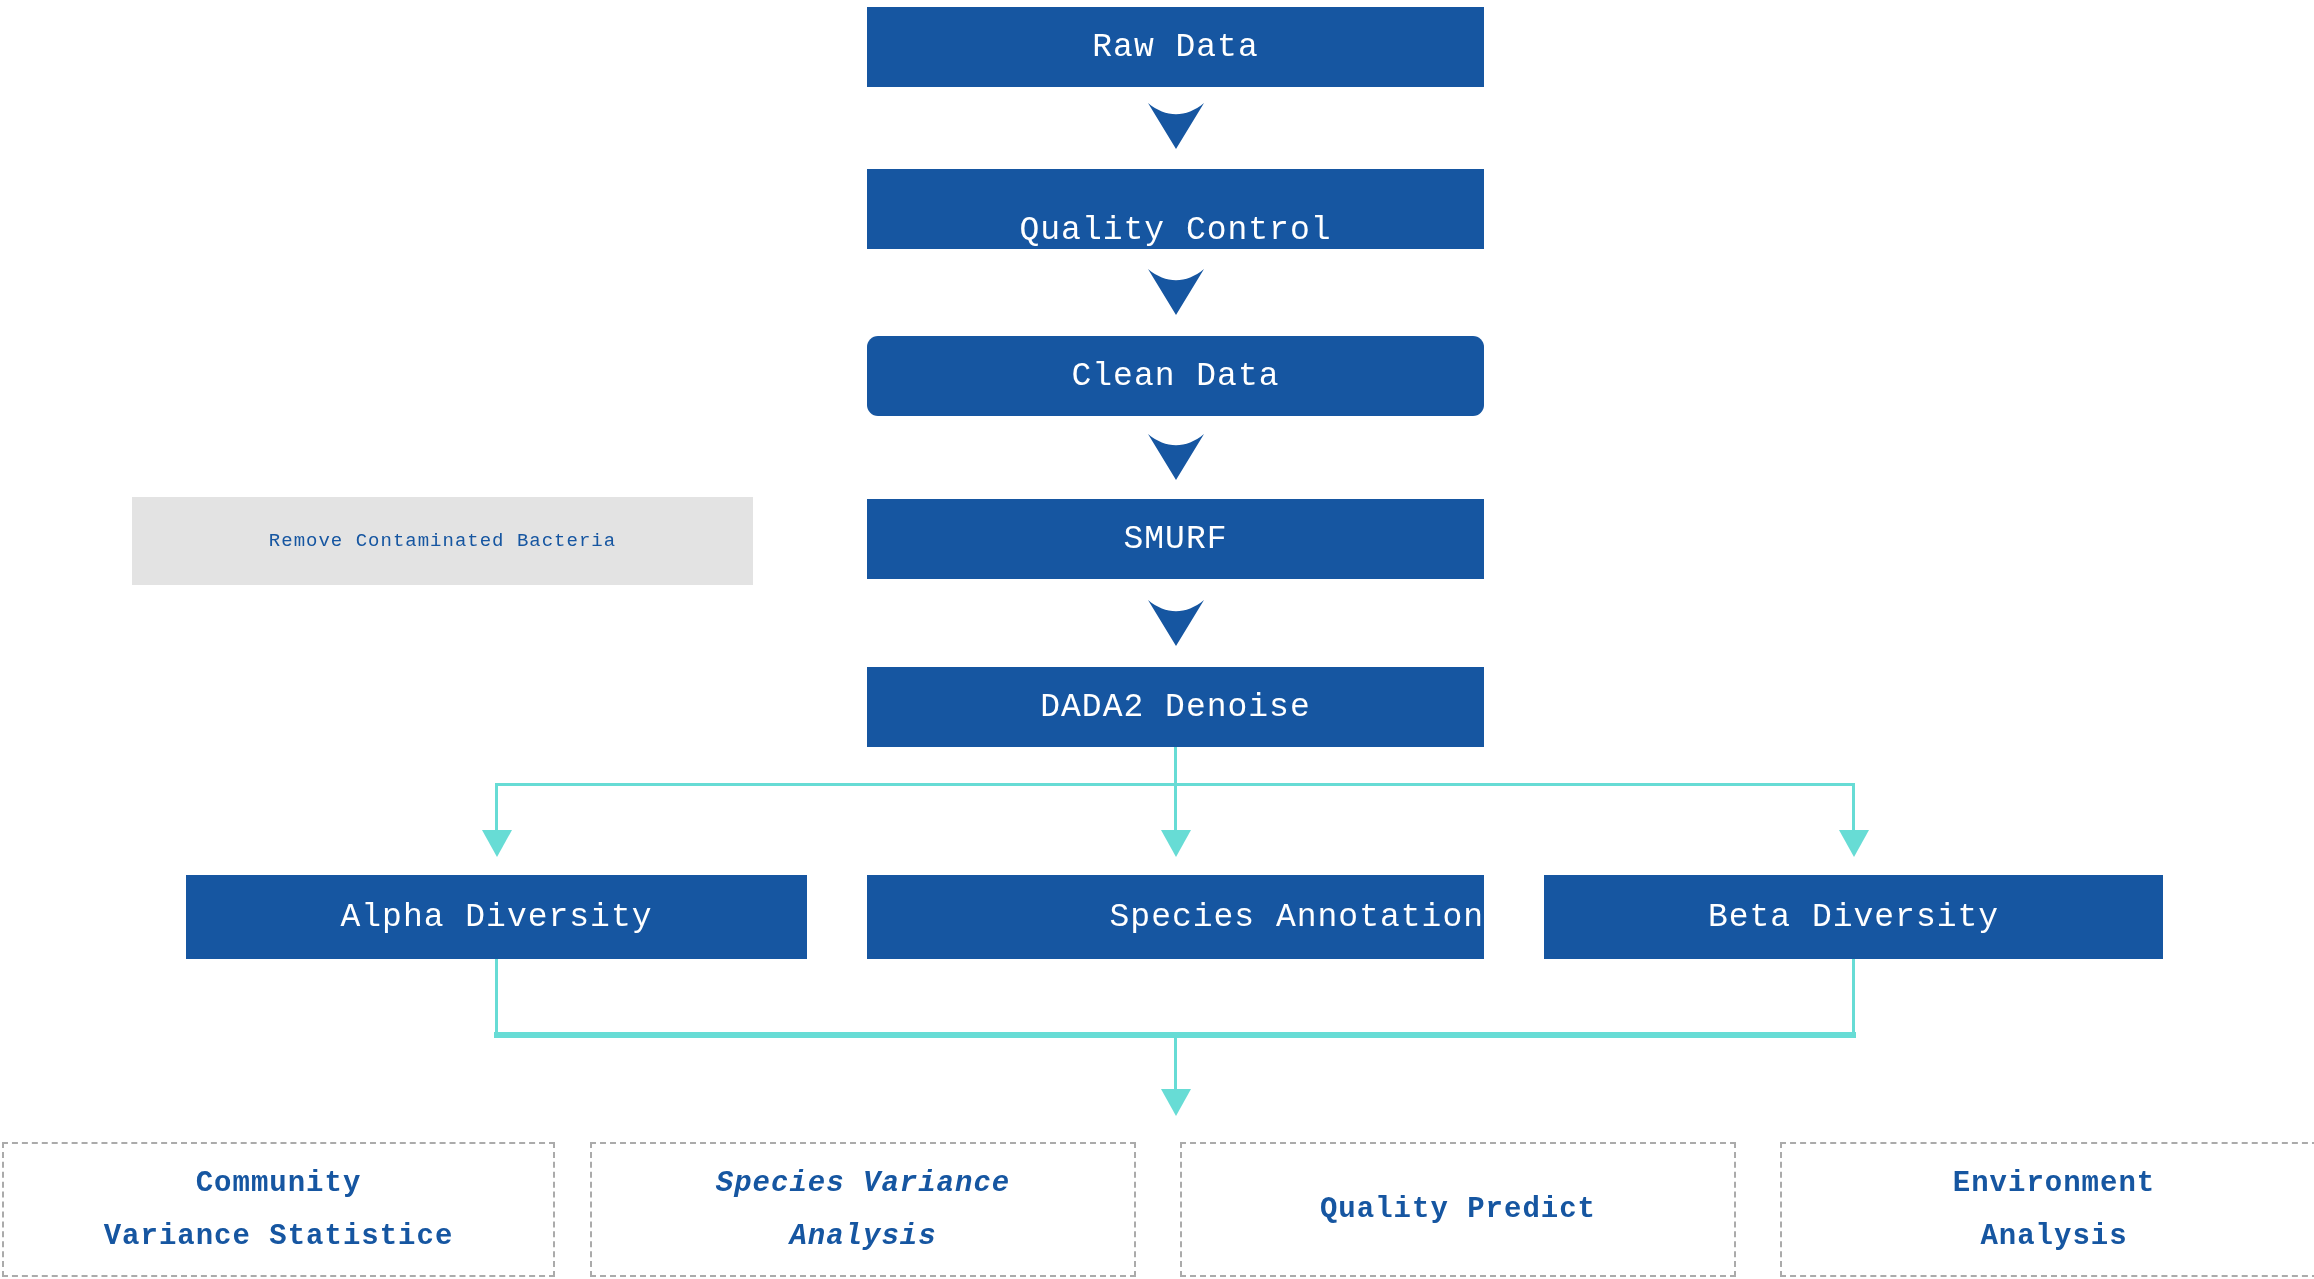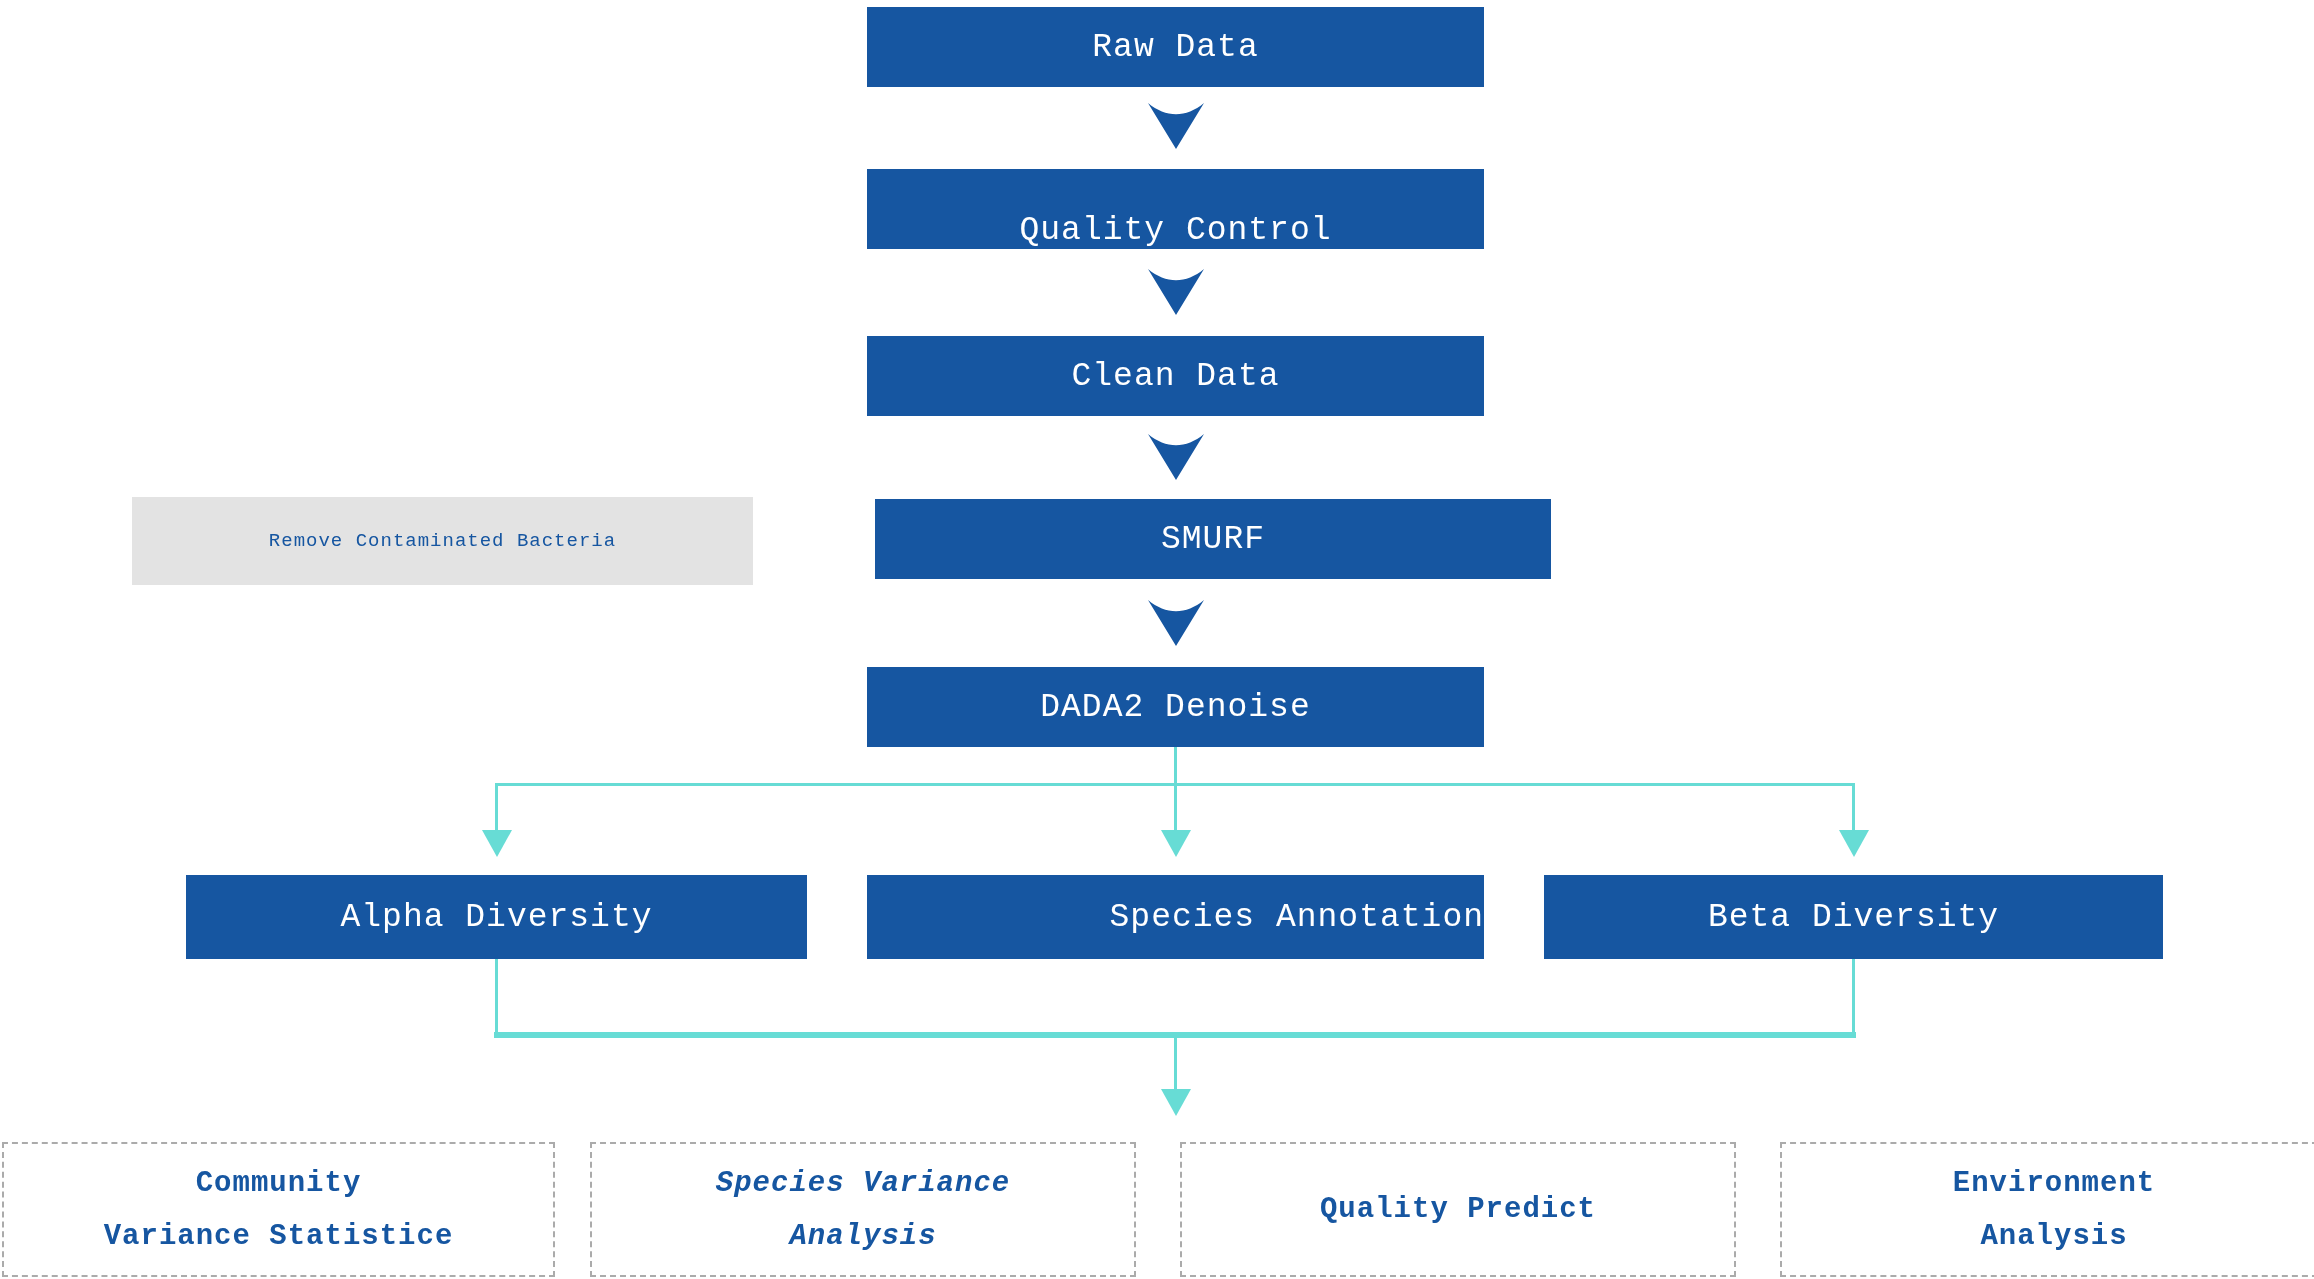--- a/index.html
+++ b/index.html
@@ -79,24 +79,24 @@
 <body>
 
 <div id="canvas">
 
   <div class="flow-box" style="left:867px; top:7px;   width:617px; height:80px;">
     <span>Raw Data</span>
   </div>
   <div class="flow-box" style="left:867px; top:169px; width:617px; height:80px;align-items:flex-end;">
     <span>Quality Control</span>
   </div>
-  <div class="flow-box" style="left:867px; top:336px; width:617px; height:80px;">
+  <div class="flow-box" style="left:867px; top:336px; width:617px; height:80px;border-radius:11px;">
     <span>Clean Data</span>
   </div>
-  <div class="flow-box" style="left:867px; top:499px; width:676px; height:80px;margin-left:8px;">
+  <div class="flow-box" style="left:867px; top:499px; width:617px; height:80px;">
     <span>SMURF</span>
   </div>
   <div class="flow-box" style="left:867px; top:667px; width:617px; height:80px;">
     <span>DADA2 Denoise</span>
   </div>
 
   <div class="note-box" style="left:132px; top:497px; width:621px; height:88px;">
     <span>Remove Contaminated Bacteria</span>
   </div>
 

